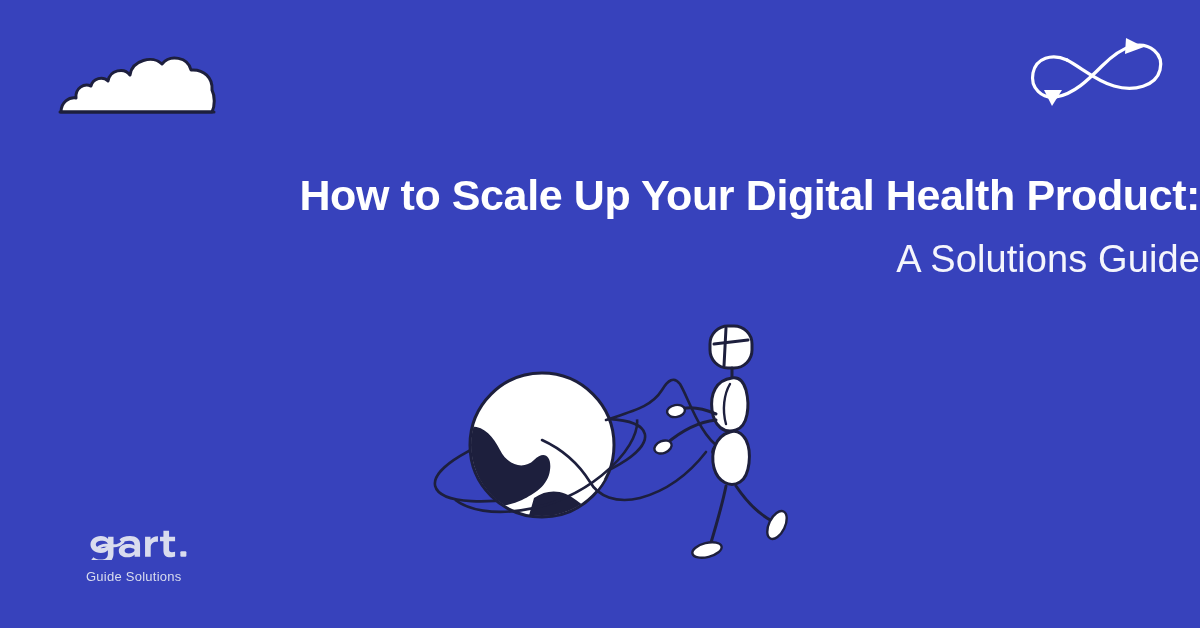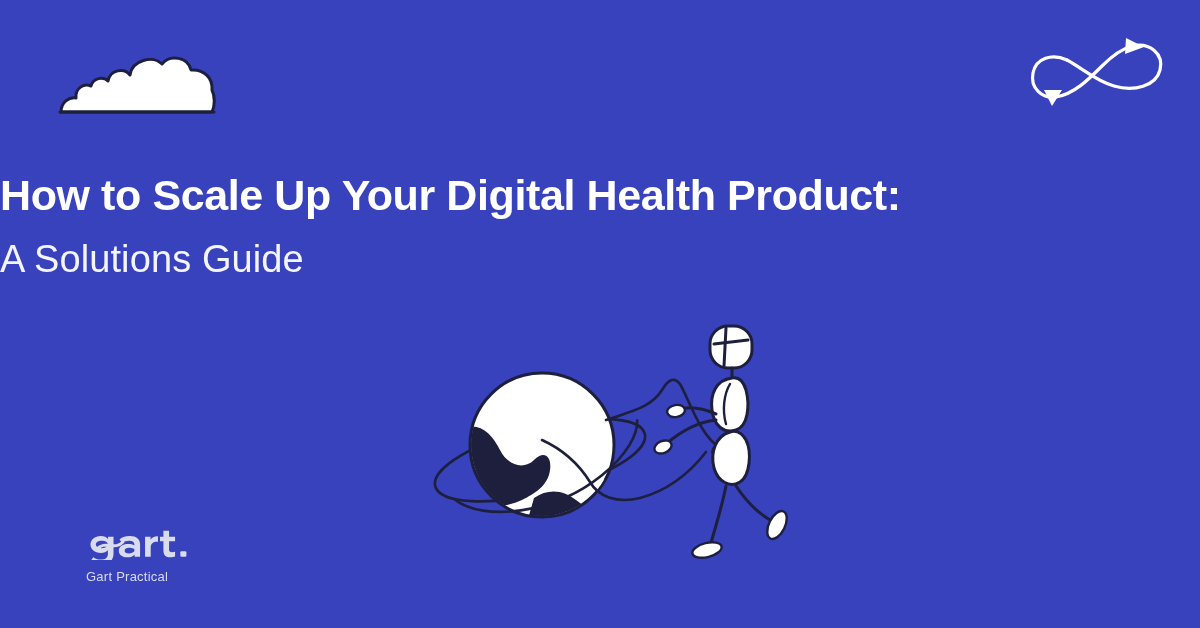--- a/index.html
+++ b/index.html
@@ -28,21 +28,21 @@
     position:absolute;
     left:1022px; top:22px;
     width:152px; height:96px;
   }
 
   
   #headline-block {
     position:absolute;
     left:0; top:170px;
     width:1200px;
-    text-align:left;
+    text-align:right;
   }
   #page-title {
     display:block;
     font-size:43px;
     font-weight:700;
     color:#ffffff;
     letter-spacing:-0.4px;
     line-height:1.18;
     white-space:nowrap;
   }
@@ -274,16 +274,16 @@
                L 92 14.2 L 92 22.8
                C 92 24.8, 93 25.7, 95 25.7
                C 96.3 25.7, 97.5 25.5, 98.4 25.2
                L 98.4 30.3
                C 97.1 30.8, 95.3 31.1, 93.4 31.1
                C 88.6 31.1, 86 28.6, 86 23.8
                L 86 14.2 L 82.4 14.2 L 82.4 9.2 L 86 9.2 Z" fill="#d9dcee"></path>
 
       <rect x="104" y="24.6" width="6.4" height="6" rx="1.2" fill="#d9dcee"></rect>
     </svg>
-    <span id="brand-tagline">Gart Practical</span>
+    <span id="brand-tagline">Guide Solutions</span>
   </div>
 
 </div>
 
 </body></html>

